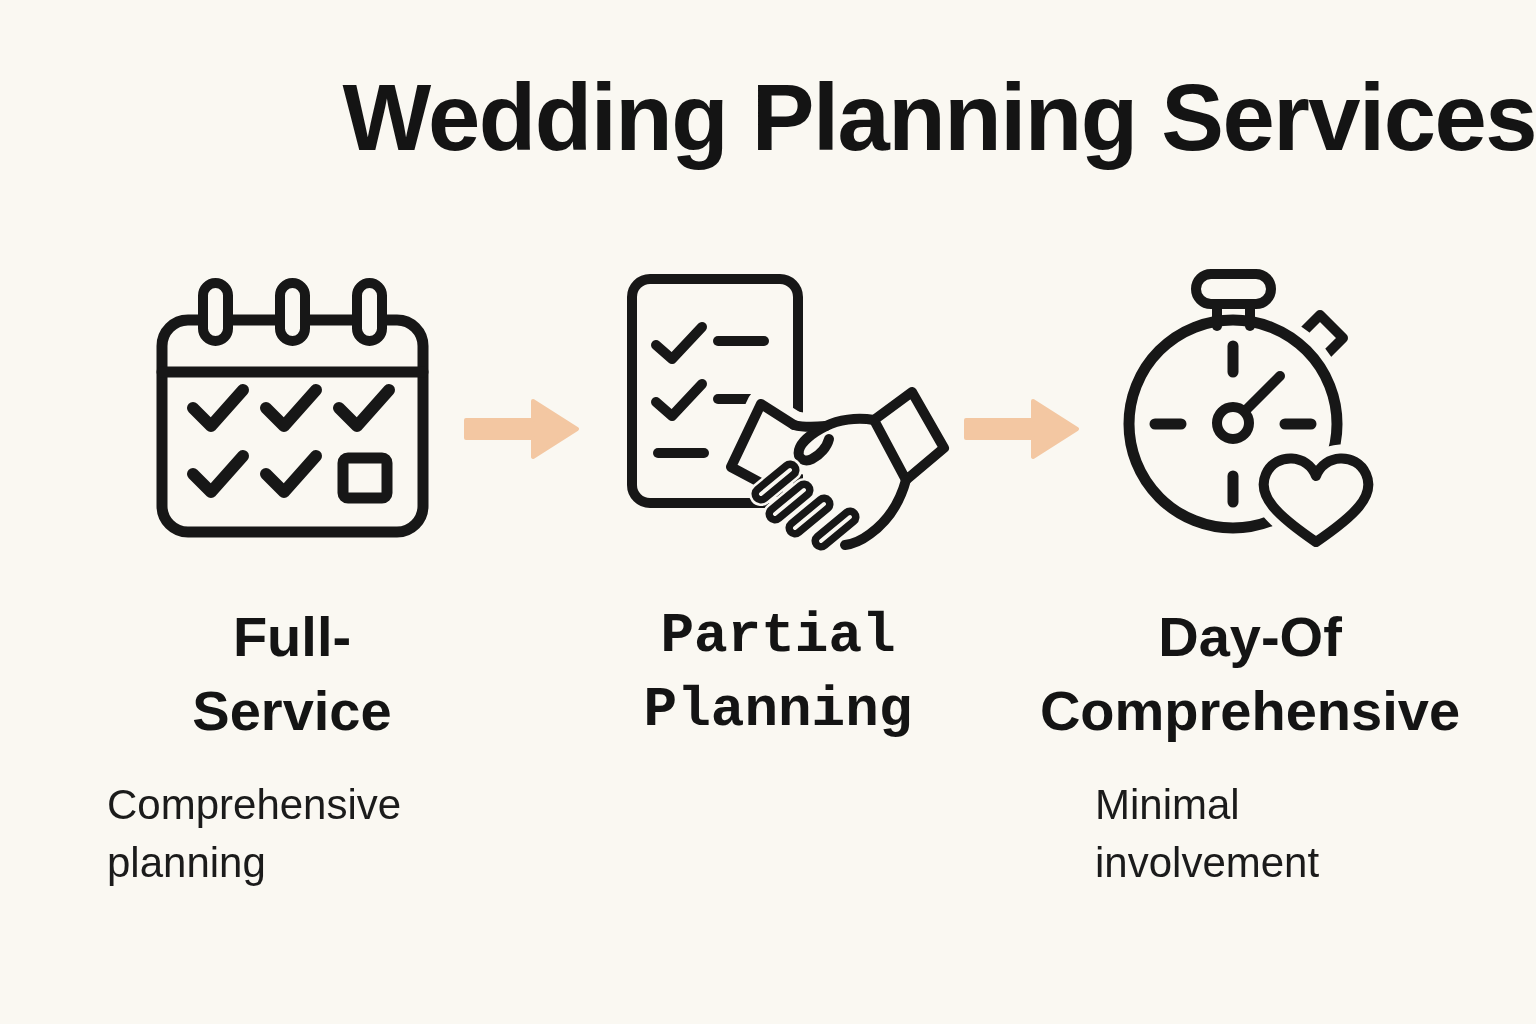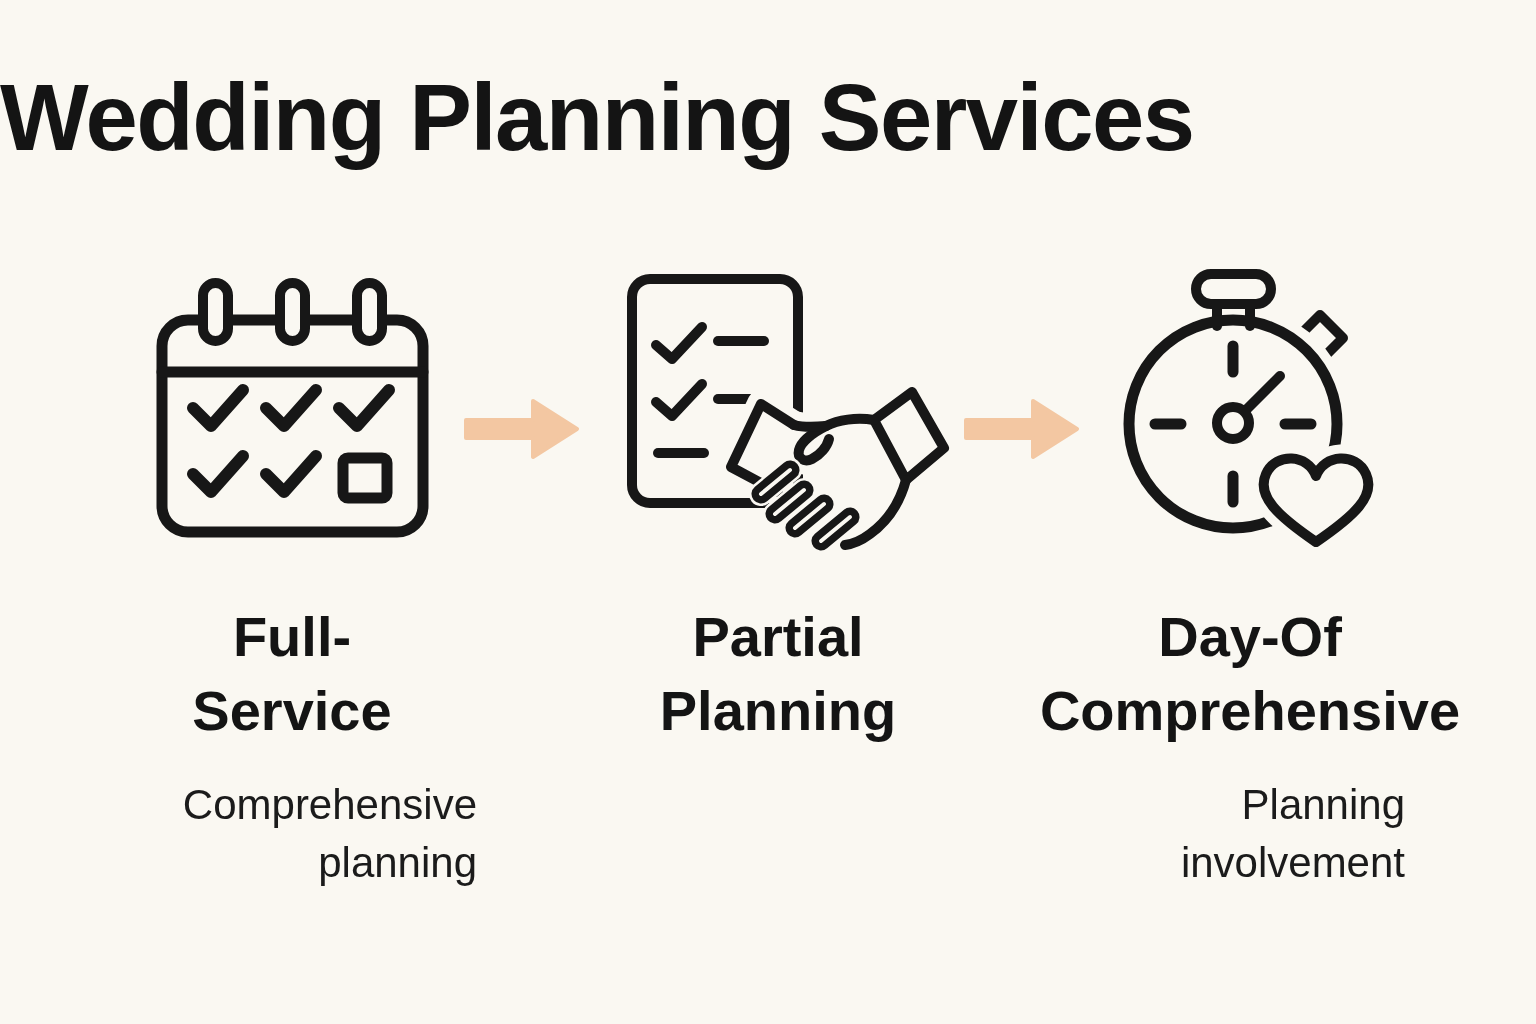--- a/index.html
+++ b/index.html
@@ -12,35 +12,35 @@
   body{
     background:var(--bg);
     font-family:"Liberation Sans","DejaVu Sans",sans-serif;
     color:var(--ink);
     position:relative;
     overflow:hidden;
   }
   .title{
     position:absolute;
     top:64px;left:0;width:1536px;
-    text-align:left;
+    text-align:right;
     font-size:94px;
     font-weight:700;
     letter-spacing:-1.5px;
     color:#141414;
   }
   .step{
     position:absolute;
     top:258px;
     display:flex;
     flex-direction:column;
     align-items:center;
   }
   .step-1{left:92px;width:400px;}
-  .step-2{left:568px;width:420px;}
+  .step-2{left:568px;width:420px;font-family:Liberation Mono, monospace;}
   .step-3{left:1015px;width:470px;}
   .icon-box{
     height:302px;
     display:flex;
     align-items:center;
     justify-content:center;
   }
   .heading{
     margin-top:40px;
     font-size:56px;
@@ -50,21 +50,21 @@
     color:#141414;
   }
   .step-1 .heading{max-width:240px;}
   .step-2 .heading{max-width:320px;}
   .step-3 .heading{max-width:470px;}
   .desc{
     margin-top:28px;
     font-size:42px;
     font-weight:400;
     line-height:1.38;
-    text-align:right;
+    text-align:left;
     color:#1b1b1b;
   }
   .step-1 .desc{max-width:370px;}
   .step-2 .desc{max-width:340px;}
   .step-3 .desc{max-width:310px;}
   .arrow{
     position:absolute;
     top:398px;
     width:116px;height:62px;
   }
@@ -179,14 +179,14 @@
       <line class="ln" stroke-width="11" x1="165" y1="156" x2="191" y2="156"></line>
 
       <line class="ln" stroke-width="10" x1="126" y1="142" x2="160" y2="108"></line>
       <circle class="lnf" stroke-width="10" cx="113" cy="155" r="16"></circle>
 
       <path class="halo" stroke-width="28" d="M196 208 C188 186 156 184 146 206 C136 228 158 248 196 274 C234 248 256 228 246 206 C236 184 204 186 196 208 Z"></path>
       <path class="lnf" stroke-width="10" d="M196 208 C188 186 156 184 146 206 C136 228 158 248 196 274 C234 248 256 228 246 206 C236 184 204 186 196 208 Z"></path>
     </svg>
   </div>
   <div class="heading">Day-Of Comprehensive</div>
-  <div class="desc">Planning involvement</div>
+  <div class="desc">Minimal involvement</div>
 </div>
 
 </body></html>

